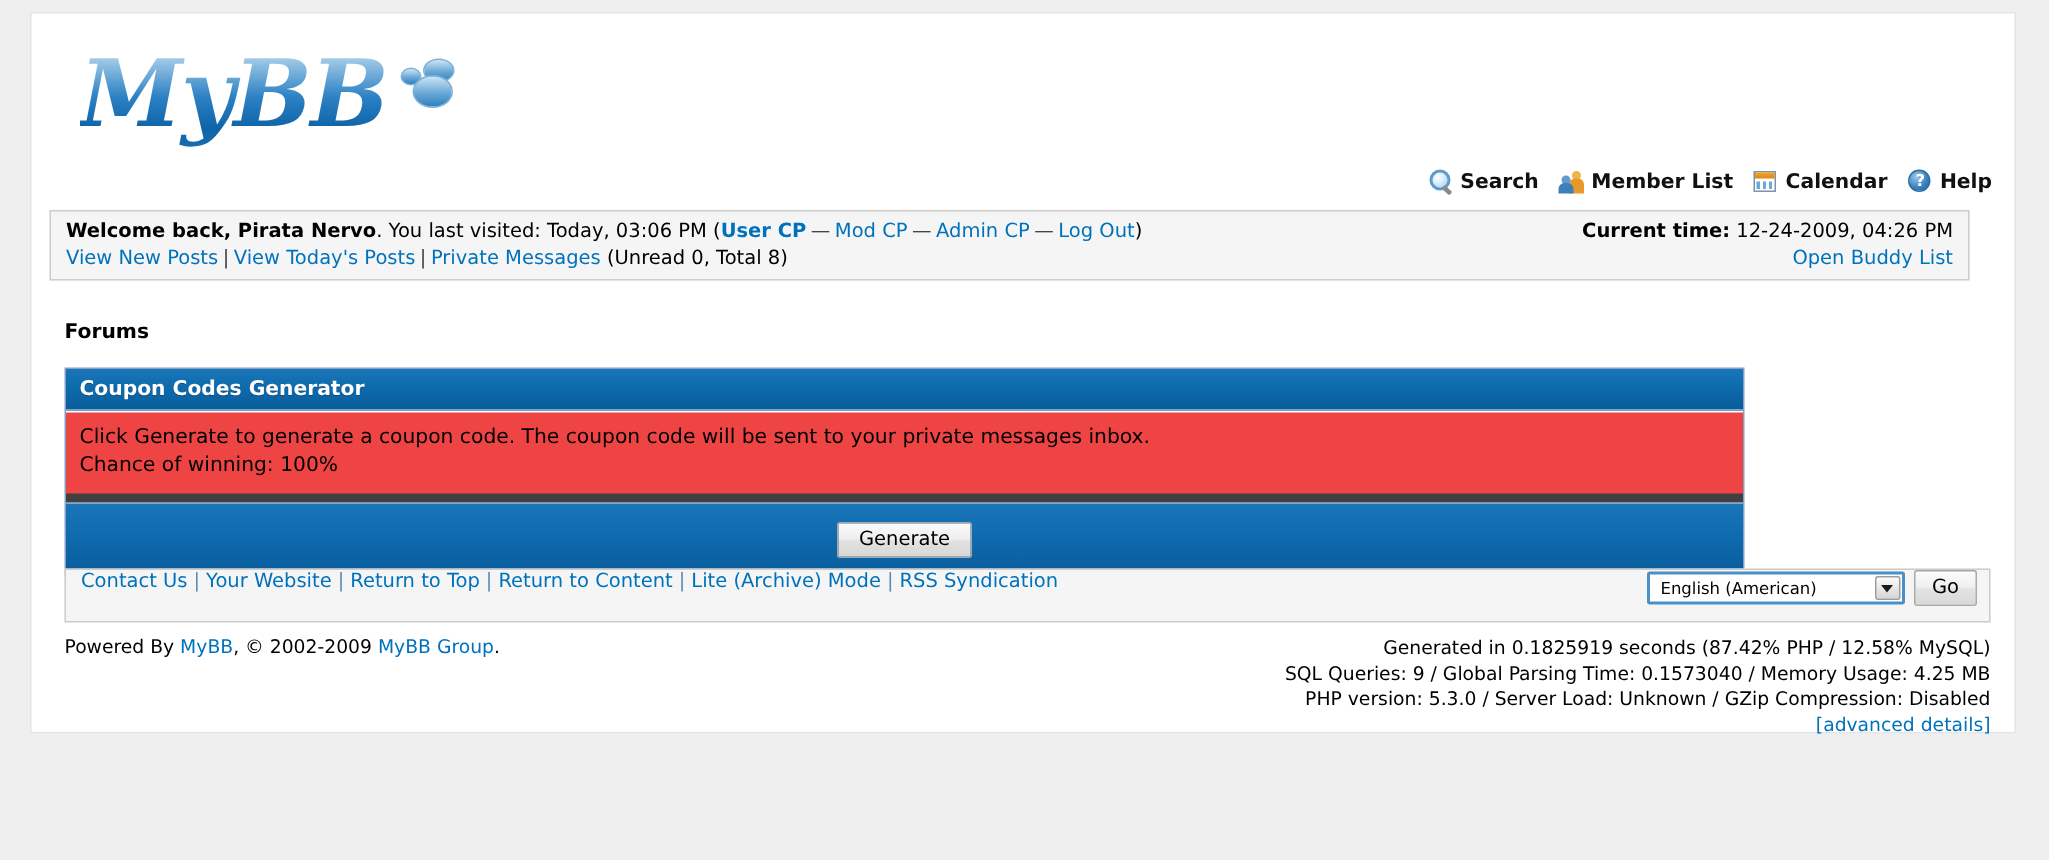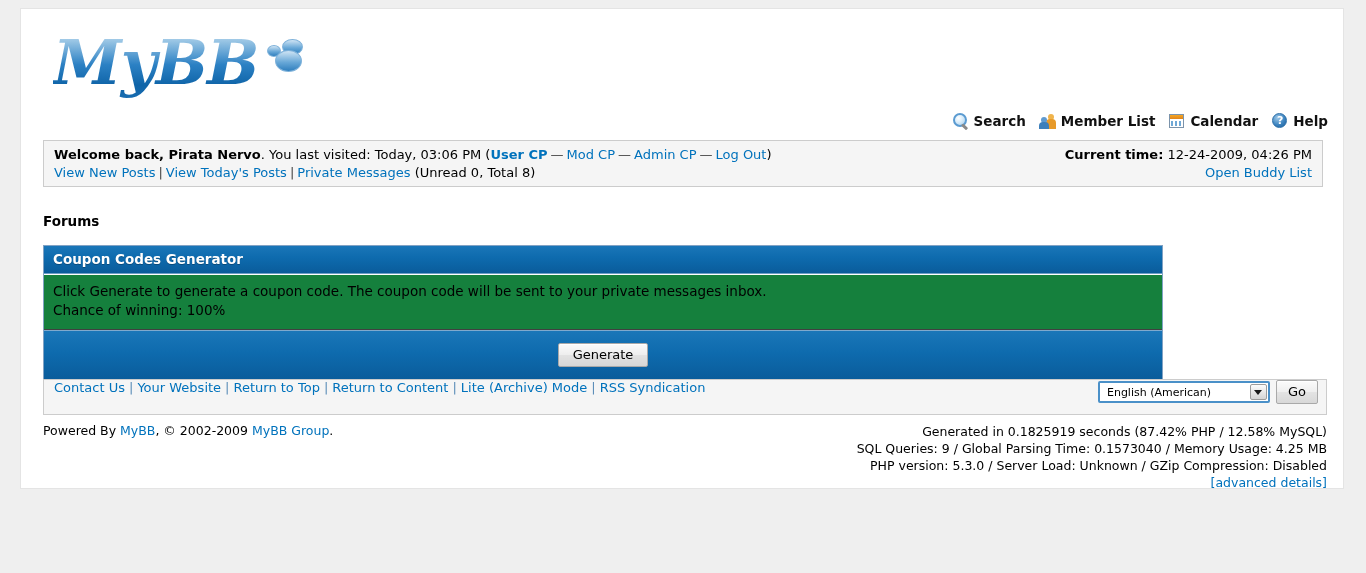--- a/index.html
+++ b/index.html
@@ -159,21 +159,21 @@
   .ico-help .q {
     position: absolute; left: 0; top: 0; width: 16px; height: 16px;
     line-height: 15px; text-align: center;
     font-size: 11px; font-weight: bold; color: #ffffff;
     font-family: "DejaVu Sans", "Liberation Sans", sans-serif;
   }
 
   
   .welcome {
     position: absolute;
-    left: 22px;
+    left: 12px;
     top: 131px;
     width: 1280px;
     background: #f5f5f5;
     border: 1px solid #cccccc;
     box-sizing: border-box;
     padding: 6px 10px 6px 10px;
     font-size: 13px;
   }
   .welcome-row { display: flex; justify-content: space-between; align-items: baseline; }
   .welcome-row + .welcome-row { margin-top: 3px; }
@@ -204,24 +204,24 @@
   .tbl .thead {
     background: linear-gradient(to bottom, #1a76b8 0%, #0e6bae 42%, #0a5c9b 100%);
     border-bottom: 1px solid #6f9fc6;
     color: #ffffff;
     font-weight: bold;
     font-size: 13.5px;
     padding: 5px 9px 6px 9px;
     text-shadow: 0 1px 0 rgba(0,0,0,0.25);
   }
   .tbl .tbody {
-    background: #15803d;
+    background: #ef4444;
     padding: 7px 9px 9px 9px;
     border-top: 1px solid #ffffff;
-    border-bottom: 1px solid #404040;
+    border-bottom: 6px solid #404040;
     font-size: 13.5px;
     line-height: 1.42;
   }
   .tbl .tfoot {
     background: linear-gradient(to bottom, #1a76b8 0%, #0e6bae 45%, #0a5c9b 100%);
     border-top: 1px solid #7fa9cd;
     padding: 12px 9px;
     text-align: center;
   }
   .btn {

